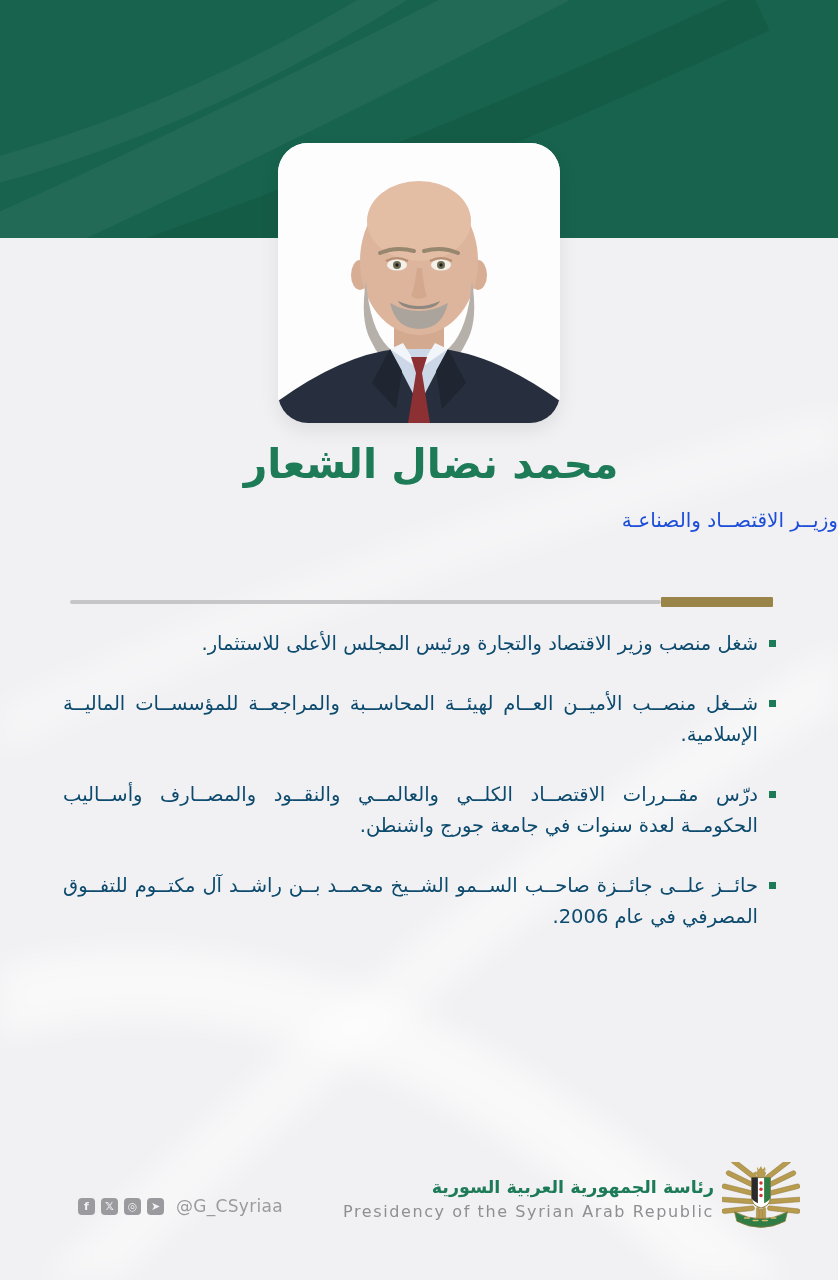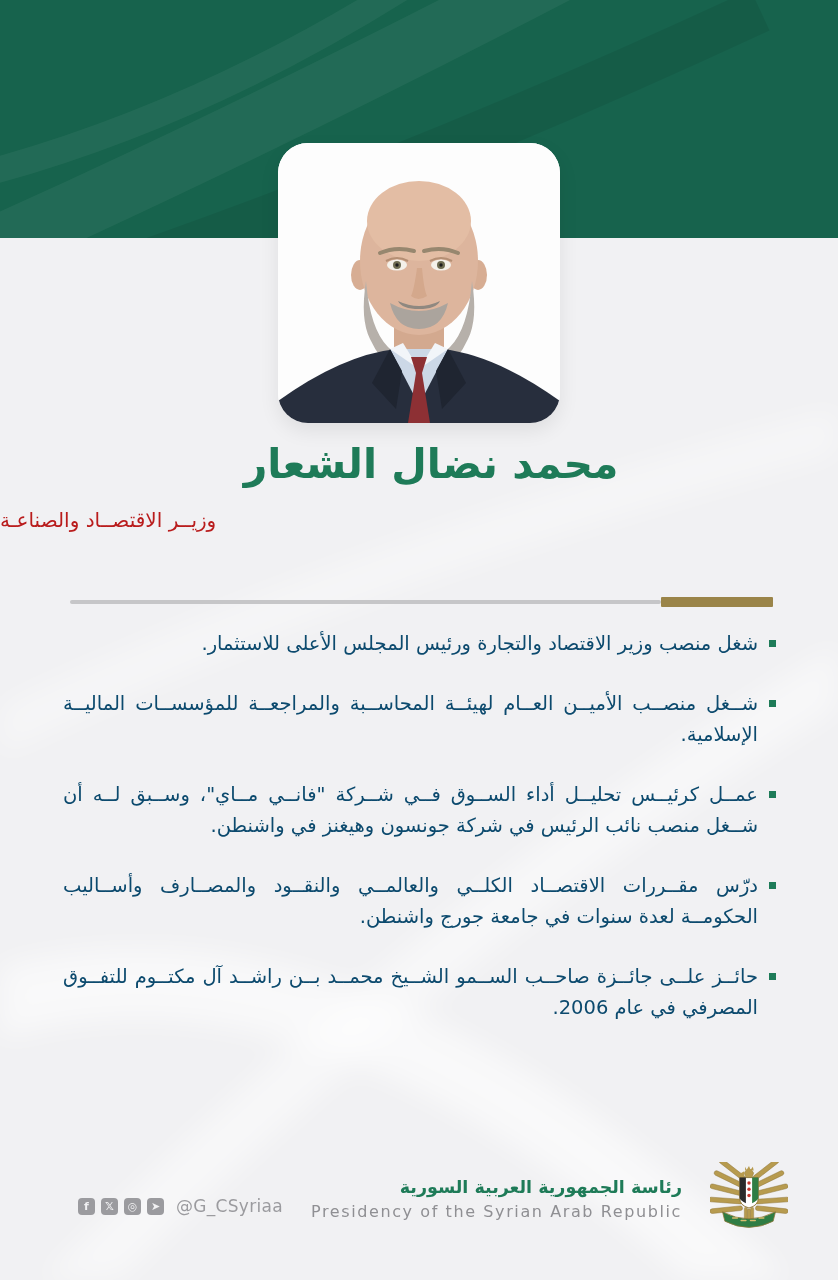--- a/index.html
+++ b/index.html
@@ -30,21 +30,21 @@
   .photo-card svg { display:block; width:100%; height:100%; }
 
   .name {
     position:absolute; top:440px; left:0; width:100%;
     text-align:center; color:#1e7b58; font-size:41px; font-weight:bold;
     letter-spacing:0;
     padding-left:24px;
   }
   .subtitle {
     position:absolute; top:508px; left:0; width:100%;
-    text-align:left; color:#b91c1c; font-size:20px; font-weight:500;
+    text-align:right; color:#1d4ed8; font-size:20px; font-weight:500;
   }
 
   
   .divider { position:absolute; top:594px; left:70px; width:703px; height:16px; }
   .divider .line {
     position:absolute; top:6px; right:112px; left:0; height:4px;
     background:#c6c6c8; border-radius:2px;
   }
   .divider .accent {
     position:absolute; top:3px; right:0; width:112px; height:10px;
@@ -72,22 +72,22 @@
     display:flex; align-items:center; gap:6px; direction:ltr;
   }
   .social-icon {
     width:17px; height:17px; border-radius:4px; background:#9b9b9f;
     color:#f1f1f3; font-size:11px; font-weight:bold;
     display:flex; align-items:center; justify-content:center; line-height:1;
   }
   .social-handle { color:#9b9b9f; font-size:17px; margin-left:6px; letter-spacing:.3px; }
 
   .footer-brand {
-    position:absolute; right:50px; bottom:44px;
-    display:flex; align-items:center; gap:28px; direction:ltr;
+    position:absolute; right:38px; bottom:44px;
+    display:flex; align-items:center; gap:8px; direction:ltr;
   }
   .brand-text { text-align:right; }
   .brand-ar { color:#1e7b58; font-size:17.5px; font-weight:bold; direction:rtl; }
   .brand-en { color:#8f8f93; font-size:16px; letter-spacing:1.6px; margin-top:5px; }
   .emblem svg { display:block; }
 </style>
 </head>
 <body>
 
 <div class="poster">
@@ -154,21 +154,20 @@
   <div class="subtitle">وزيــر الاقتصــاد والصناعـة</div>
 
   <div class="divider">
     <div class="line"></div>
     <div class="accent"></div>
   </div>
 
   <ul class="bullets">
     <li><span>شغل منصب وزير الاقتصاد والتجارة ورئيس المجلس الأعلى للاستثمار.</span></li>
     <li><span>شــغل منصــب الأميــن العــام لهيئــة المحاســبة والمراجعــة للمؤسســات الماليــة الإسلامية.</span></li>
-    <li><span>عمــل كرئيــس تحليــل أداء الســوق فــي شــركة "فانــي مــاي"، وســبق لــه أن شــغل منصب نائب الرئيس في شركة جونسون وهيغنز في واشنطن.</span></li>
     <li><span>درّس مقــررات الاقتصــاد الكلــي والعالمــي والنقــود والمصــارف وأســاليب الحكومــة لعدة سنوات في جامعة جورج واشنطن.</span></li>
     <li><span>حائــز علــى جائــزة صاحــب الســمو الشــيخ محمــد بــن راشــد آل مكتــوم للتفــوق المصرفي في عام 2006.</span></li>
   </ul>
 
   <div class="footer-social">
     <span class="social-icon">f</span>
     <span class="social-icon">𝕏</span>
     <span class="social-icon">◎</span>
     <span class="social-icon">➤</span>
     <span class="social-handle">@G_CSyriaa</span>

